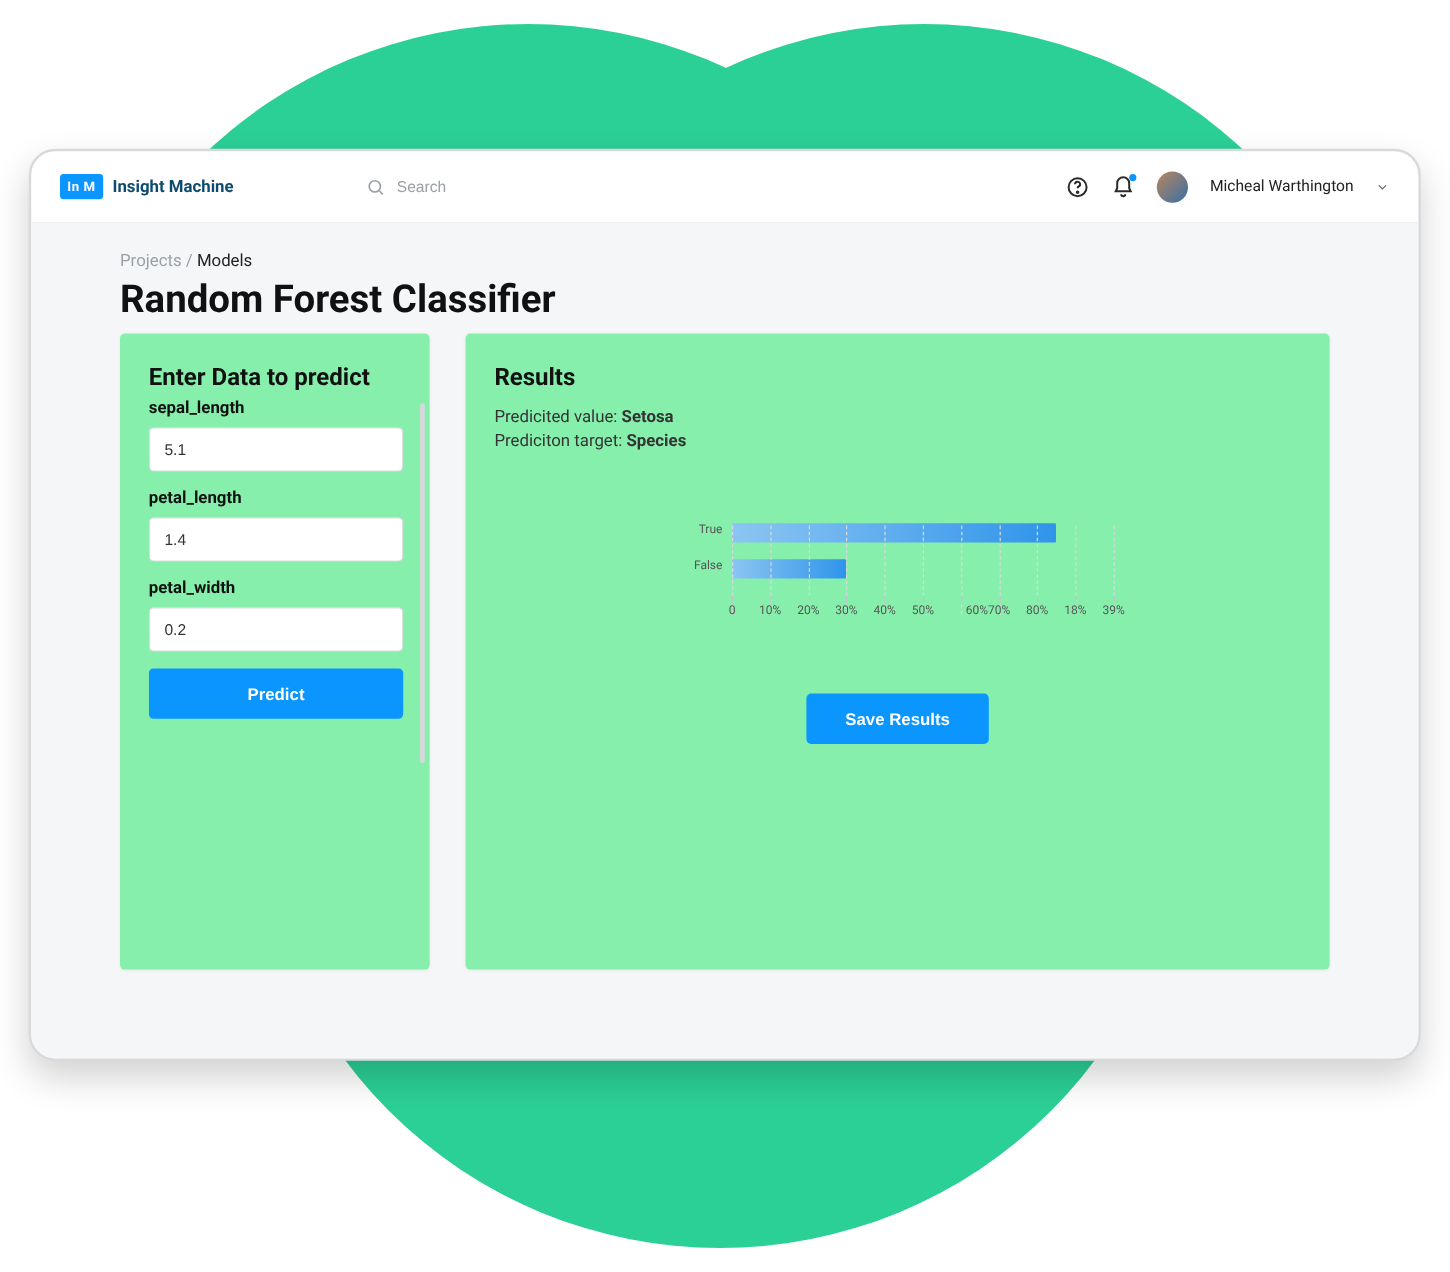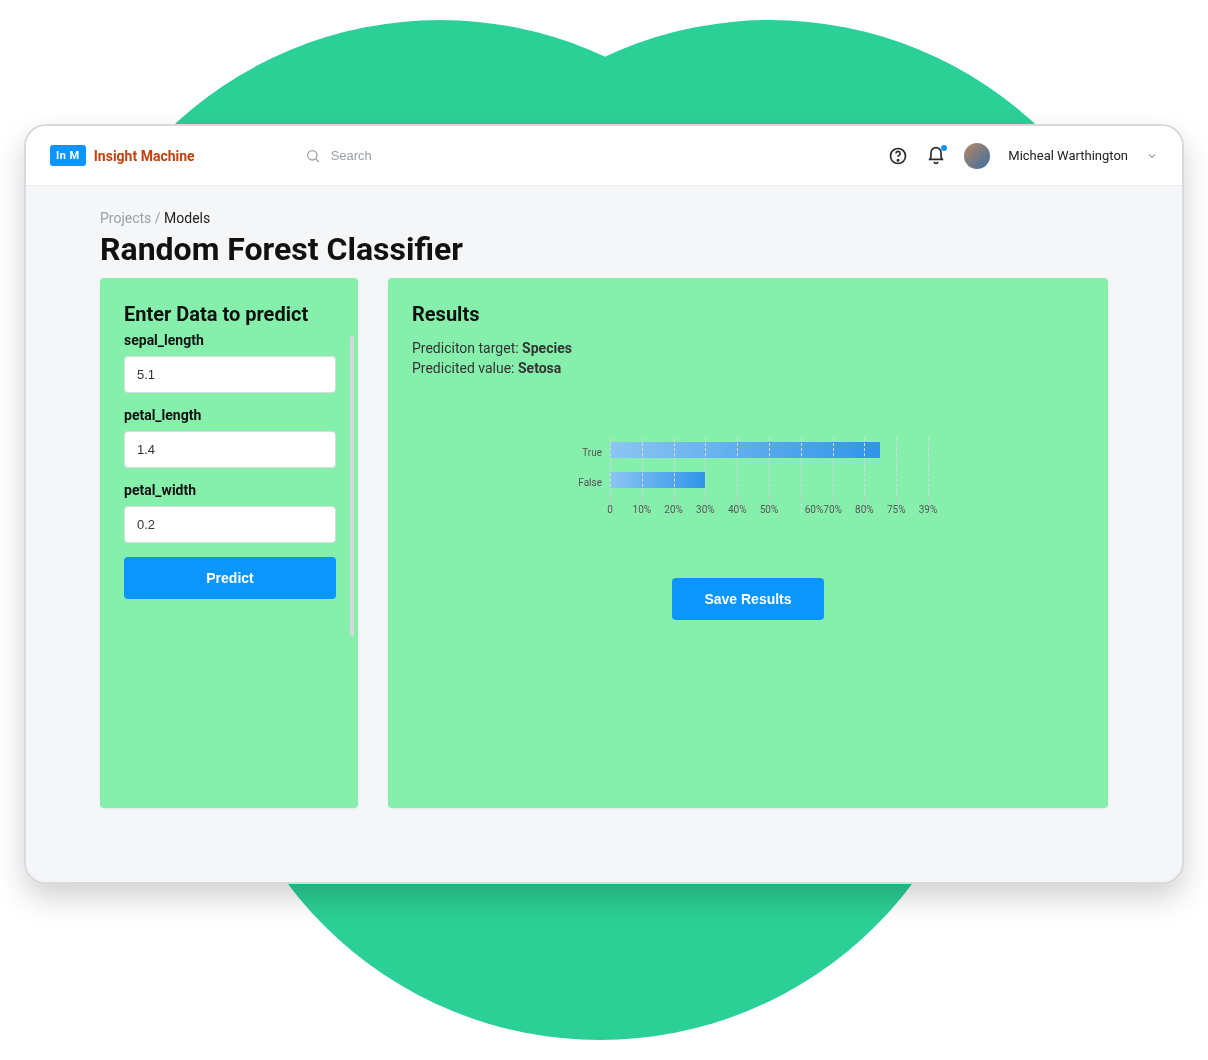--- a/index.html
+++ b/index.html
@@ -45,21 +45,21 @@
   .logo-badge {
     background: #0a95ff;
     color: #fff;
     font-size: 11px;
     font-weight: 700;
     padding: 4px 6px;
     border-radius: 3px;
     margin-right: 8px;
     letter-spacing: 0.5px;
   }
-  .brand { font-weight: 700; font-size: 14px; color: #c2410c; }
+  .brand { font-weight: 700; font-size: 14px; color: #0c4a6e; }
   .search-wrap {
     display: flex;
     align-items: center;
     margin-left: 110px;
     color: #9aa0a6;
   }
   .search-icon { width: 16px; height: 16px; margin-right: 10px; }
   .search-input {
     border: none;
     outline: none;
@@ -162,21 +162,21 @@
     font-weight: 600;
     cursor: pointer;
   }
   .btn-primary.save { width: 152px; display: block; margin: 48px auto 0; }
 
   .result-line { font-size: 14px; color: #333; margin-bottom: 4px; }
   .result-line b { font-weight: 700; }
 
   .chart-wrap { margin-top: 60px; display: flex; justify-content: center; }
   .chart { position: relative; width: 360px; }
-  .chart-row { display: flex; align-items: flex-end; height: 22px; margin-bottom: 8px; }
+  .chart-row { display: flex; align-items: flex-start; height: 22px; margin-bottom: 8px; }
   .chart-row-label { width: 42px; text-align: right; font-size: 10px; color: #555; padding-right: 8px; }
   .chart-bar-track { position: relative; flex: 1; height: 16px; }
   .chart-bar {
     position: absolute; left: 0; top: 0; bottom: 0;
     background: linear-gradient(90deg, #8cc5f2 0%, #2f94ea 100%);
     border-radius: 1px;
   }
   .chart-axis { position: relative; margin-left: 42px; height: 34px; }
   .chart-grid {
     position: absolute; top: -58px; bottom: 18px; width: 1px;
@@ -254,24 +254,24 @@
             <label class="field-label">petal_width</label>
             <input class="field-input" value="0.2" style="">
           </div>
           <button class="btn-primary">Predict</button>
         </div>
       </div>
 
       <div class="card right-card">
         <div class="card-title">Results</div>
         <div class="result-line">
-          <span>Prediciton target: </span><b>Species</b>
+          <span>Predicited value: </span><b>Setosa</b>
         </div>
         <div class="result-line">
-          <span>Predicited value: </span><b>Setosa</b>
+          <span>Prediciton target: </span><b>Species</b>
         </div>
 
         <div class="chart-wrap">
           <div class="chart" id="chart">
               <div class="chart-row">
                 <div class="chart-row-label">True</div>
                 <div class="chart-bar-track">
                   <div class="chart-bar" style="width: 85%;"></div>
                 </div>
               </div>
@@ -304,21 +304,21 @@
                 <div class="chart-tickline" style="left: 190.8px;"></div>
                 <div class="chart-tick" style="left: 204px;">60%</div>
                 <div class="chart-grid" style="left: 222.6px;"></div>
                 <div class="chart-tickline" style="left: 222.6px;"></div>
                 <div class="chart-tick" style="left: 222.6px;">70%</div>
                 <div class="chart-grid" style="left: 254.4px;"></div>
                 <div class="chart-tickline" style="left: 254.4px;"></div>
                 <div class="chart-tick" style="left: 254.4px;">80%</div>
                 <div class="chart-grid" style="left: 286.2px;"></div>
                 <div class="chart-tickline" style="left: 286.2px;"></div>
-                <div class="chart-tick" style="left: 286.2px;">75%</div>
+                <div class="chart-tick" style="left: 286.2px;">18%</div>
                 <div class="chart-grid" style="left: 318px;"></div>
                 <div class="chart-tickline" style="left: 318px;"></div>
                 <div class="chart-tick" style="left: 318px;">39%</div>
               </div>
             </div>
         </div>
 
         <button class="btn-primary save">Save Results</button>
       </div>
     </div>

